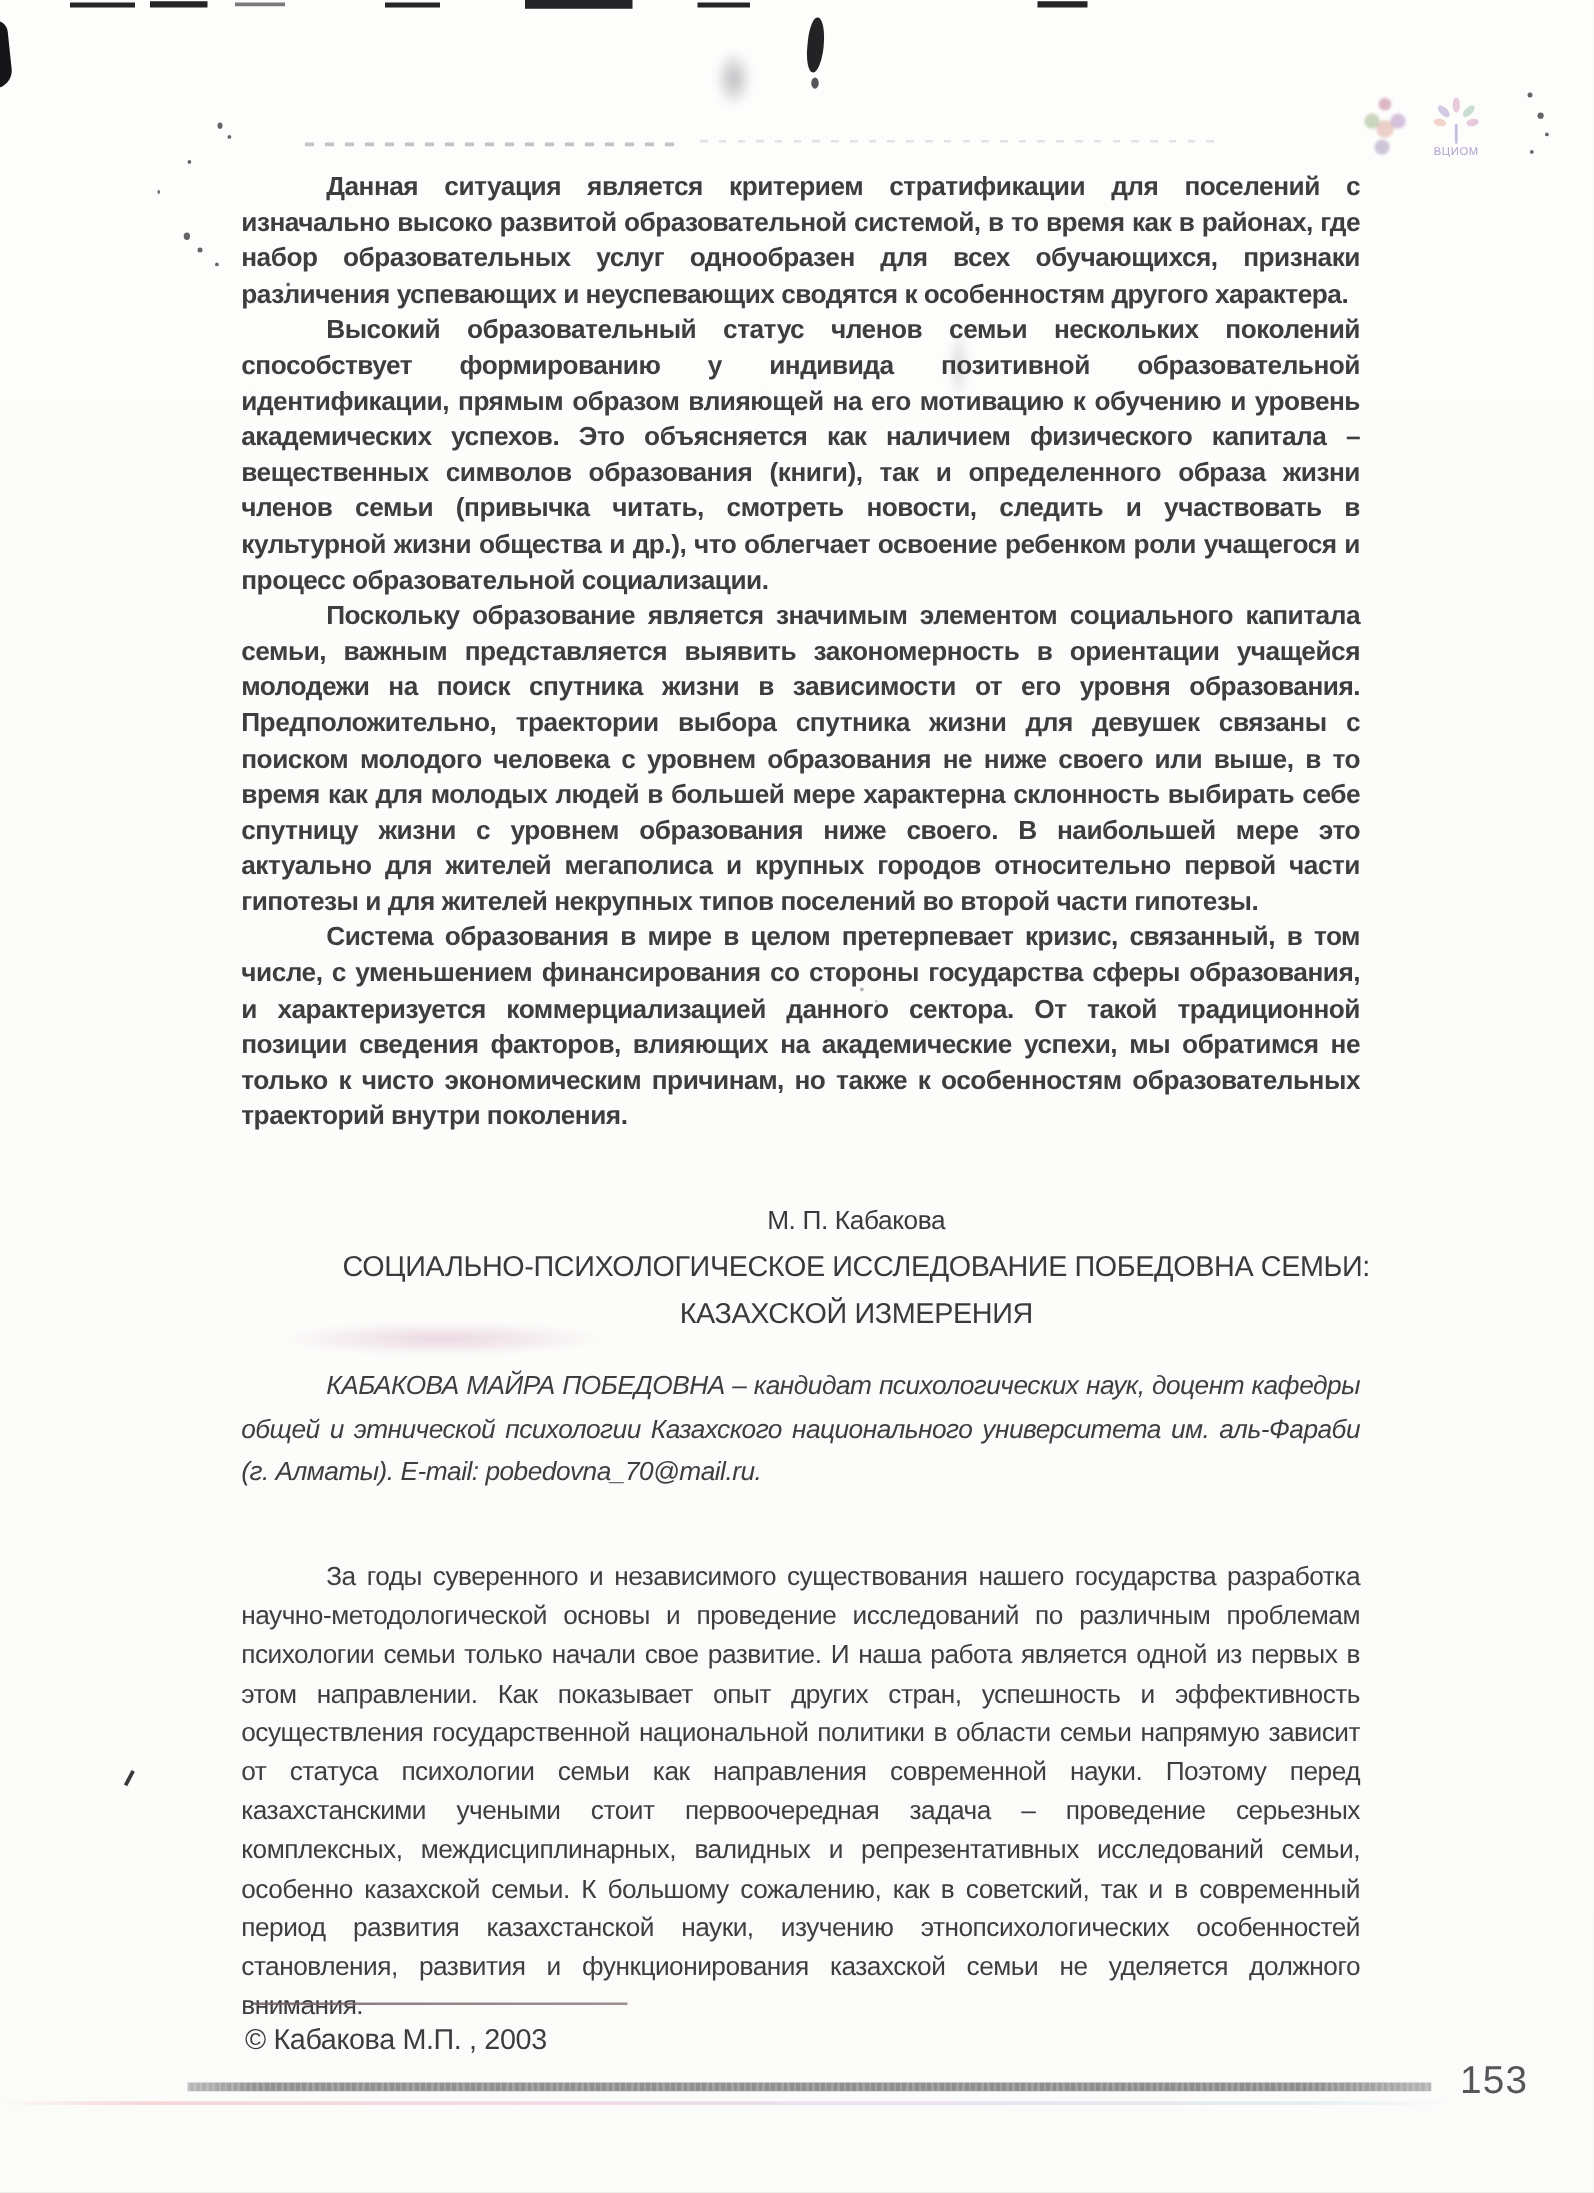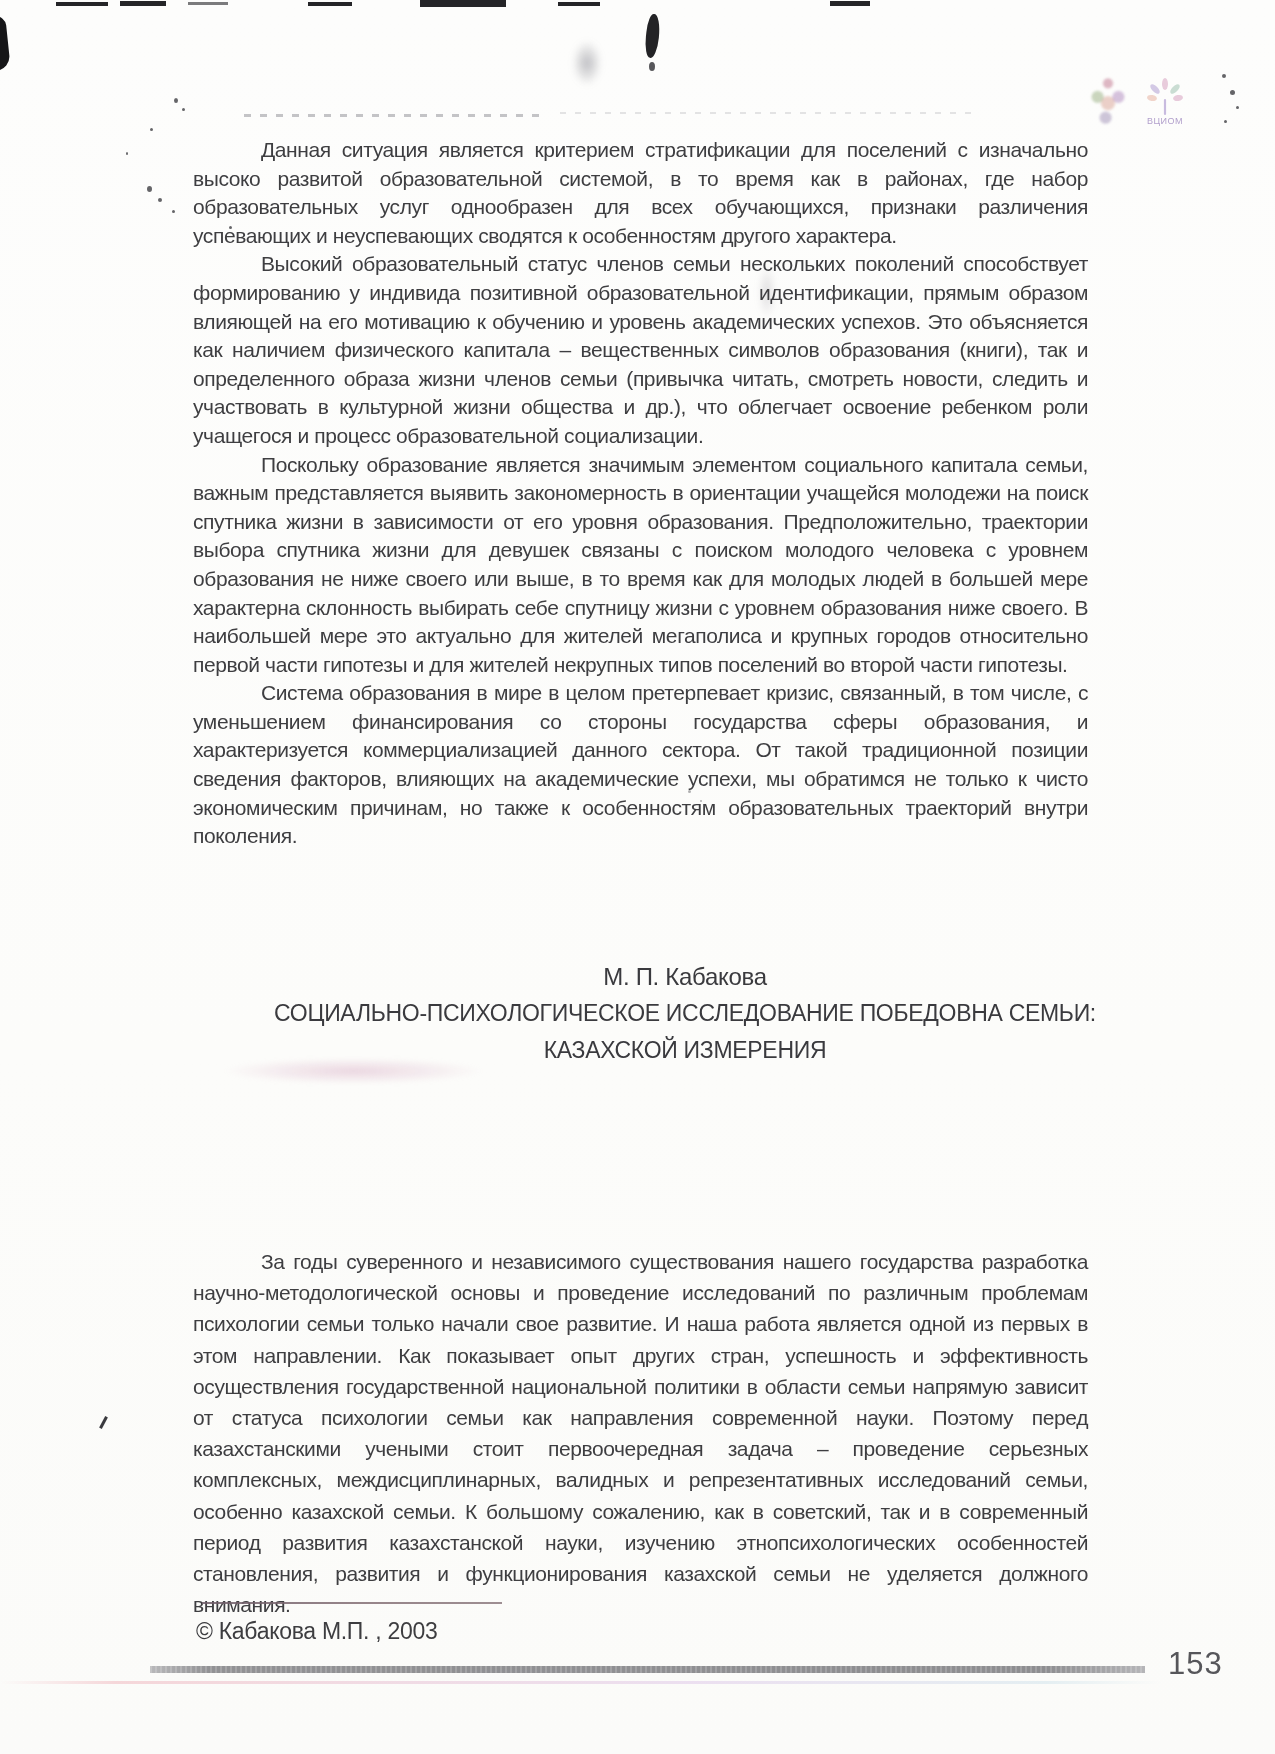--- a/index.html
+++ b/index.html
@@ -7,36 +7,36 @@
     position:relative;
     width:1275px;height:1754px;
     margin:0 auto;
     background:linear-gradient(180deg,#fdfdfc 0%,#fcfcfa 60%,#fbfbf9 100%);
     overflow:hidden;
     font-family:"Liberation Sans", sans-serif;
     color:#3e3e41;
     padding-left:40px;
   }
   
-  .content{position:absolute;left:193px;width:895px;}
+  .content{position:absolute;left:193px;width:895px;font-weight:bold;}
   .sec1{top:136px;}
   .sec1 p, .body2 p, .author-info p{
     margin:0;
     font-size:21px;
     line-height:28.6px;
     letter-spacing:-0.4px;
     text-align:justify;
     text-indent:68px;
     color:#3e3e41;
   }
   .heading{
     position:absolute;left:240px;top:958px;width:890px;
     text-align:center;color:#3a3a3e;
   }
-  .byline{font-size:24px;line-height:37px;letter-spacing:-0.3px;}
+  .byline{font-size:21px;line-height:37px;letter-spacing:-0.3px;}
   .title-line{font-size:23px;line-height:37px;letter-spacing:-0.3px;}
   .author-info{position:absolute;left:193px;top:1092px;width:895px;}
   .author-info p{font-style:italic;line-height:34.6px;}
   .body2{position:absolute;left:193px;top:1246px;width:895px;}
   .body2 p{line-height:31.2px;}
   .copyright-rule{
     position:absolute;left:202px;top:1602px;width:300px;height:2px;
     background:linear-gradient(90deg,#6e5c68,#857076 55%,#8d7b80);
     opacity:.85;
   }
@@ -173,20 +173,23 @@
     <p>Поскольку образование является значимым элементом социального капитала семьи, важным представляется выявить закономерность в ориентации учащейся молодежи на поиск спутника жизни в зависимости от его уровня образования. Предположительно, траектории выбора спутника жизни для девушек связаны с поиском молодого человека с уровнем образования не ниже своего или выше, в то время как для молодых людей в большей мере характерна склонность выбирать себе спутницу жизни с уровнем образования ниже своего. В наибольшей мере это актуально для жителей мегаполиса и крупных городов относительно первой части гипотезы и для жителей некрупных типов поселений во второй части гипотезы.</p>
     <p>Система образования в мире в целом претерпевает кризис, связанный, в том числе, с уменьшением финансирования со стороны государства сферы образования, и характеризуется коммерциализацией данного сектора. От такой традиционной позиции сведения факторов, влияющих на академические успехи, мы обратимся не только к чисто экономическим причинам, но также к особенностям образовательных траекторий внутри поколения.</p>
   </div>
 
   <div class="heading">
     <div class="byline">М. П. Кабакова</div>
     <div class="title-line">СОЦИАЛЬНО-ПСИХОЛОГИЧЕСКОЕ ИССЛЕДОВАНИЕ ПОБЕДОВНА СЕМЬИ:</div>
     <div class="title-line">КАЗАХСКОЙ ИЗМЕРЕНИЯ</div>
   </div>
 
+  <div class="author-info">
+    <p>КАБАКОВА МАЙРА ПОБЕДОВНА – кандидат психологических наук, доцент кафедры общей и этнической психологии Казахского национального университета им. аль-Фараби (г. Алматы). E-mail: pobedovna_70@mail.ru.</p>
+  </div>
 
   <div class="body2">
     <p>За годы суверенного и независимого существования нашего государства разработка научно-методологической основы и проведение исследований по различным проблемам психологии семьи только начали свое развитие. И наша работа является одной из первых в этом направлении. Как показывает опыт других стран, успешность и эффективность осуществления государственной национальной политики в области семьи напрямую зависит от статуса психологии семьи как направления современной науки. Поэтому перед казахстанскими учеными стоит первоочередная задача – проведение серьезных комплексных, междисциплинарных, валидных и репрезентативных исследований семьи, особенно казахской семьи. К большому сожалению, как в советский, так и в современный период развития казахстанской науки, изучению этнопсихологических особенностей становления, развития и функционирования казахской семьи не уделяется должного внимания.</p>
   </div>
 
   <div class="copyright-rule"></div>
   <div class="copyright">© Кабакова М.П. , 2003</div>
 
   <div class="footer-bar"></div>
   <div class="footer-pink-streak"></div>

